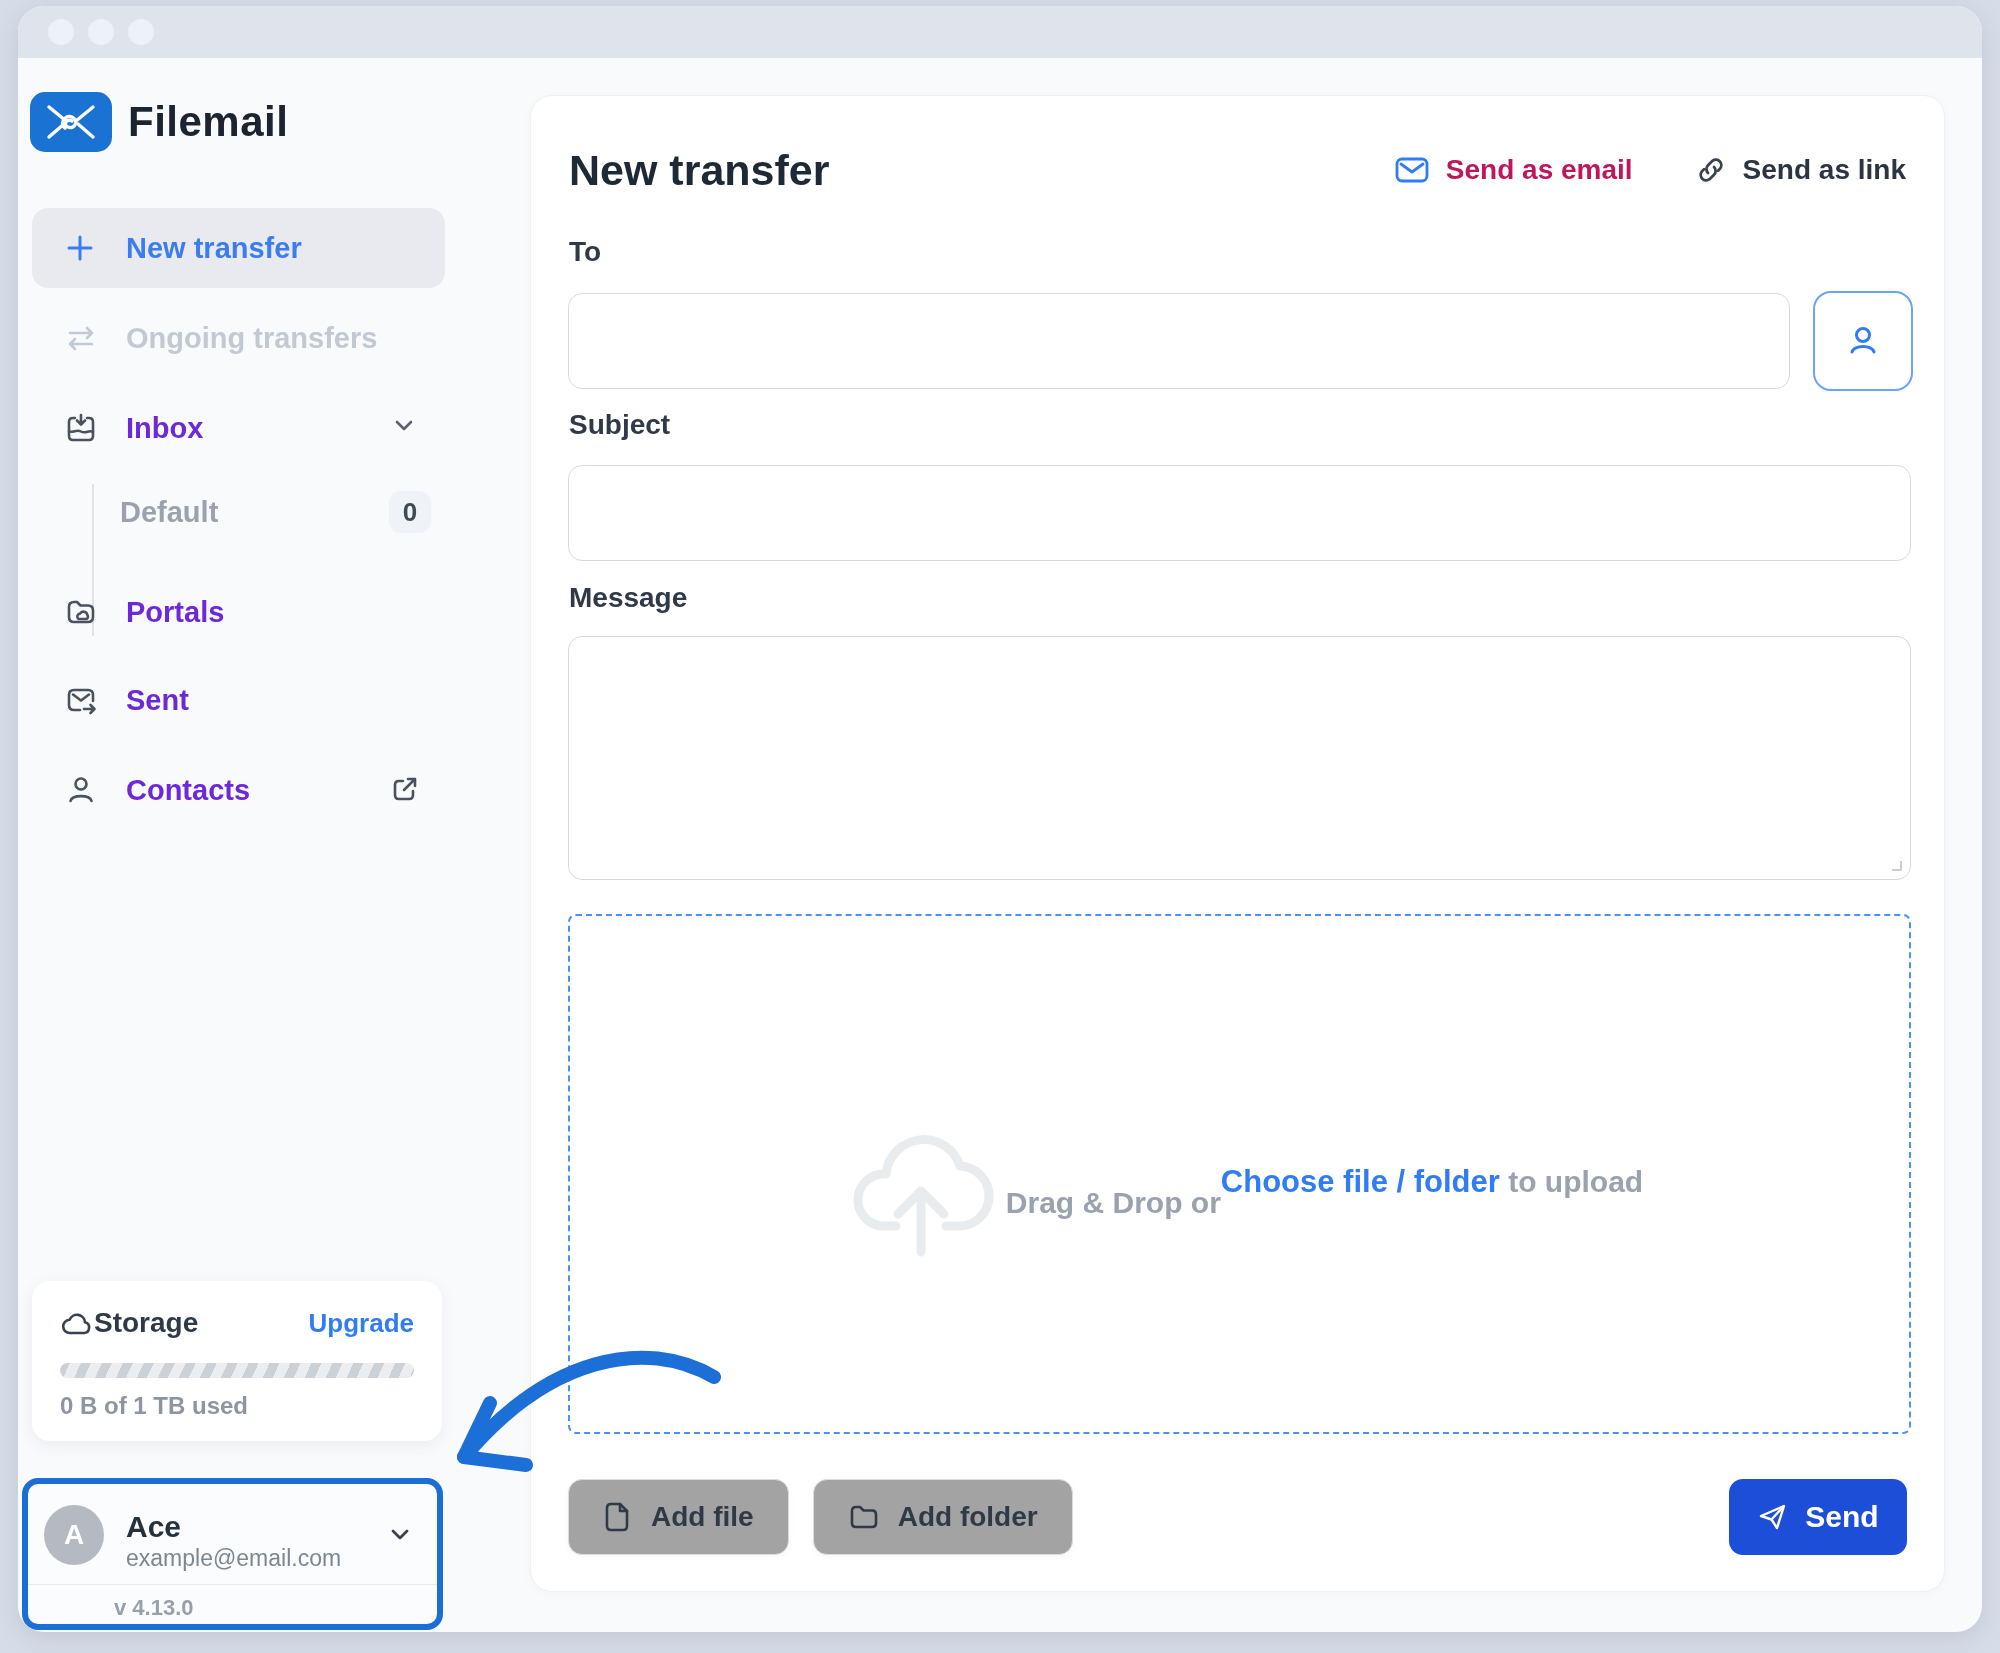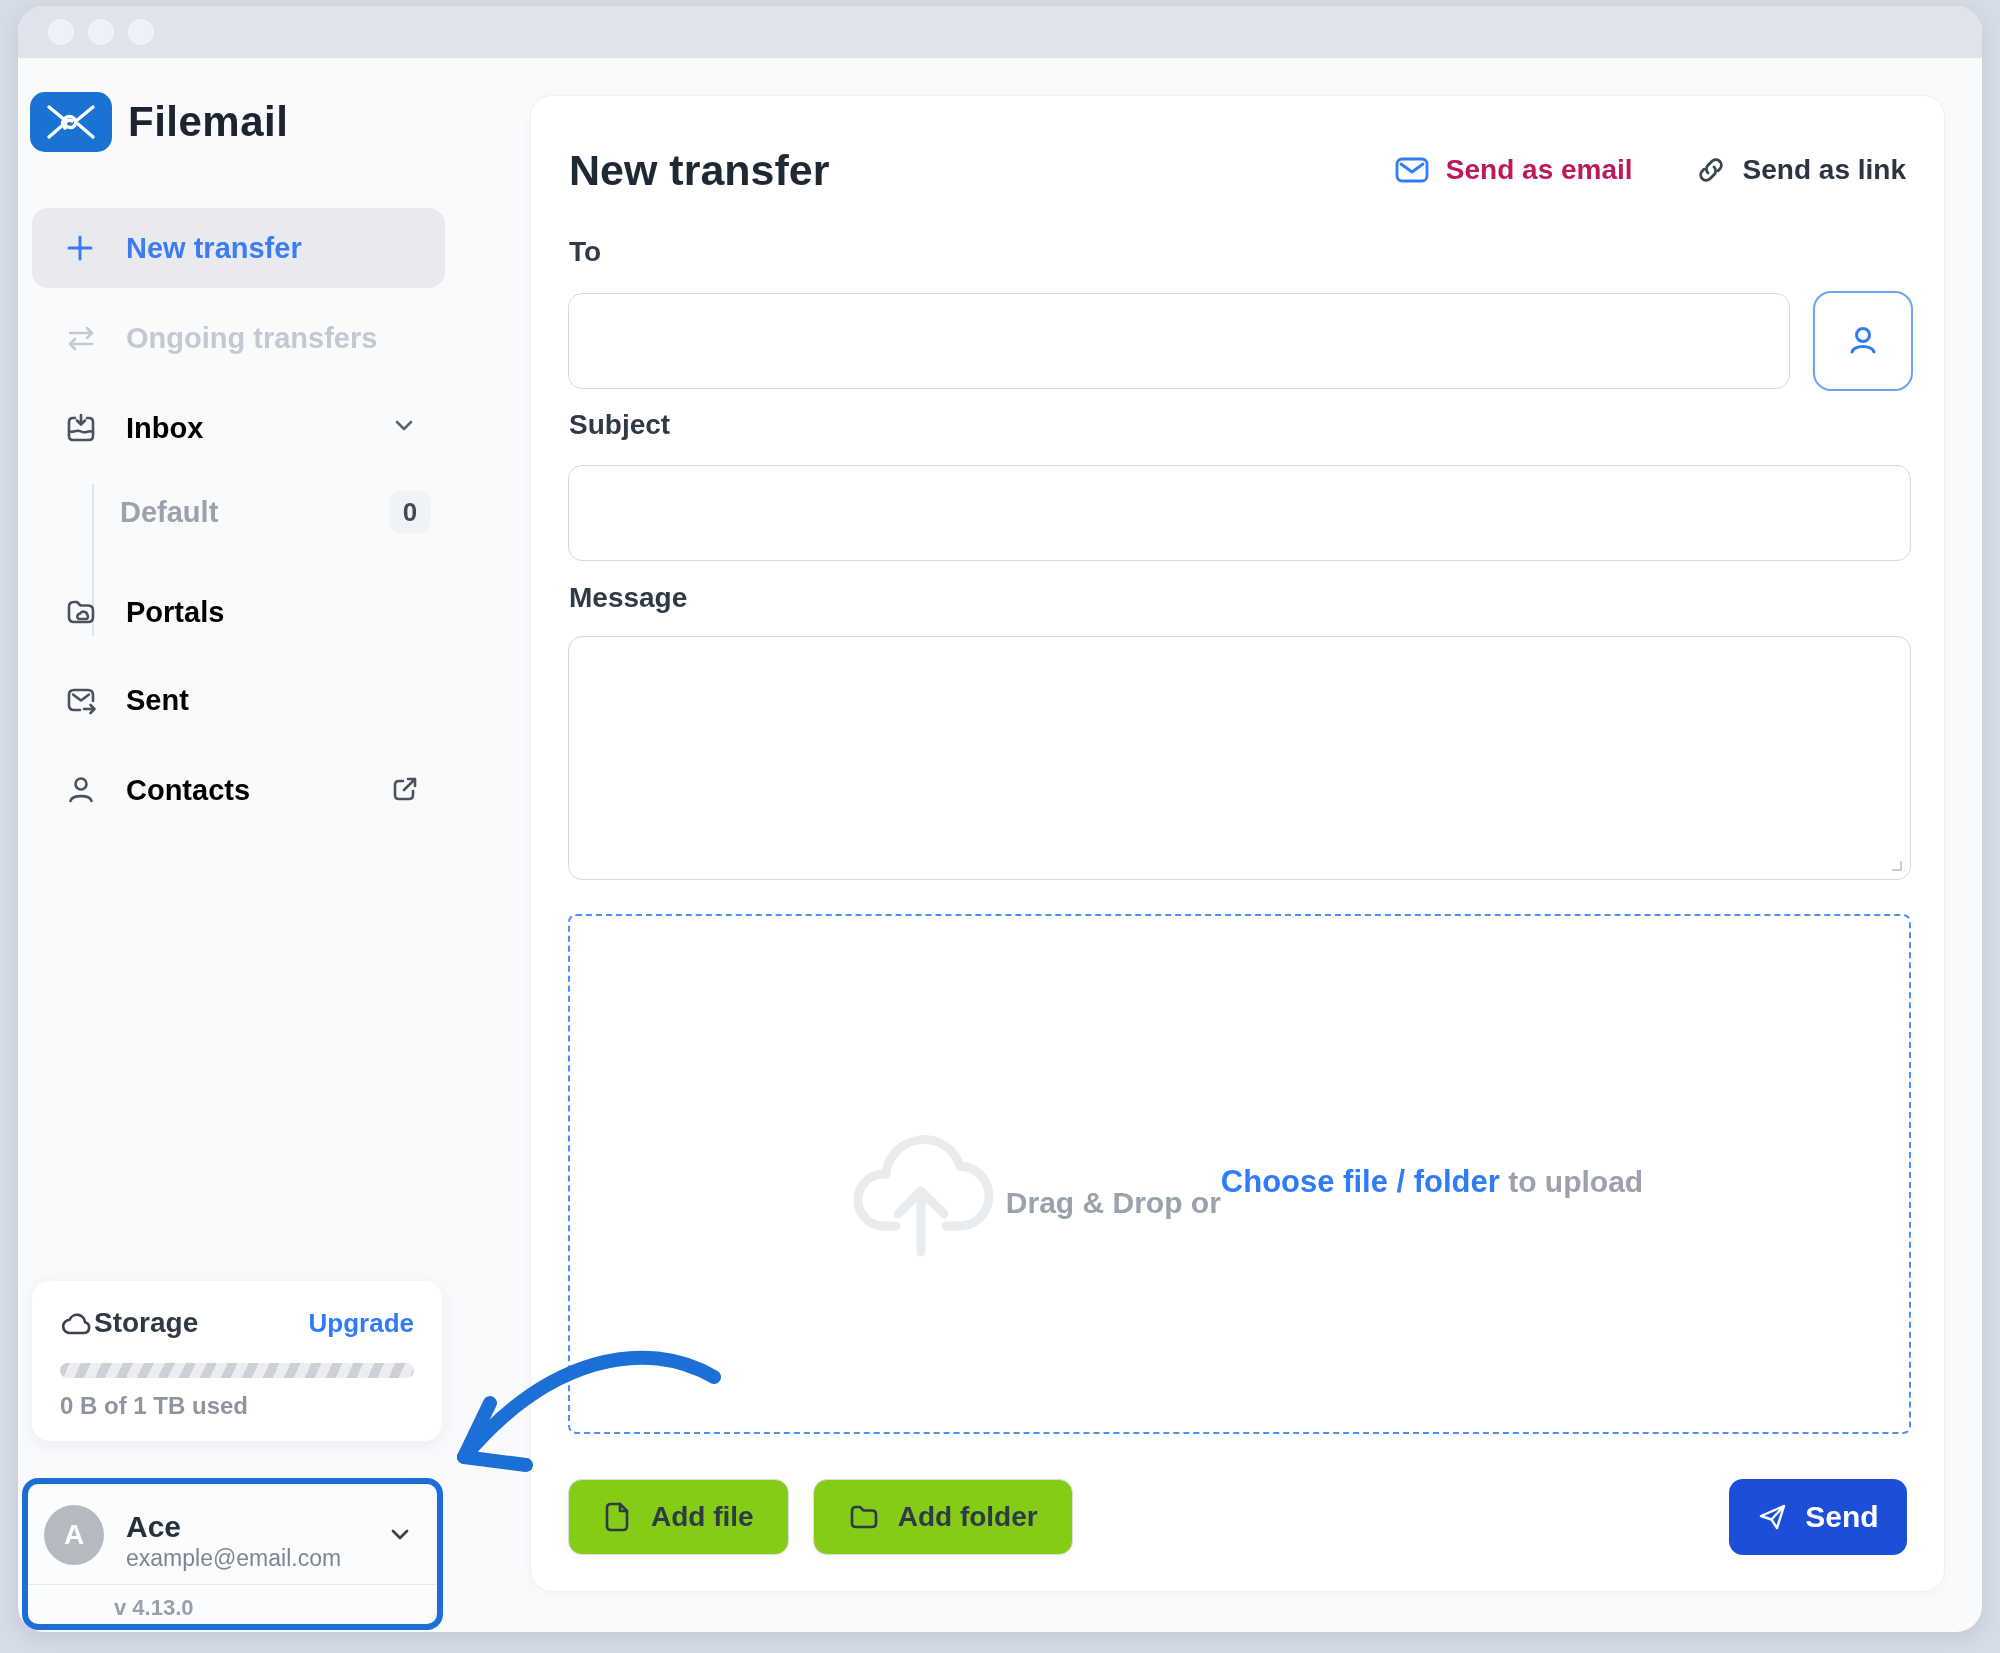--- a/index.html
+++ b/index.html
@@ -33,21 +33,21 @@
   .new-transfer-btn {
     position:absolute; left:14px; top:202px; width:413px; height:80px;
     background:#e8eaef; border:none; border-radius:16px; cursor:pointer;
     display:flex; align-items:center; gap:30px; padding-left:32px;
     color:#3b7df0; font-size:29px; font-weight:600; font-family:inherit;
   }
 
   .side-item {
     position:absolute; left:14px; width:413px; height:62px;
     display:flex; align-items:center; gap:28px; padding-left:32px; cursor:pointer;
-    font-size:29px; font-weight:600; color:#000000; border-radius:12px;
+    font-size:29px; font-weight:600; color:#6d28d9; border-radius:12px;
   }
   .side-item .icon { width:34px; height:34px; flex:0 0 auto; }
   .side-item .trail { margin-left:auto; margin-right:22px; }
   .side-item.muted { color:#c3c9d3; cursor:default; }
   .tree-line { position:absolute; left:74px; top:478px; width:2px; height:152px; background:#dfe3e9; }
   .sub-item { padding-left:88px; font-weight:600; color:#99a2ae; }
   .badge {
     margin-left:auto; margin-right:14px; min-width:42px; height:42px; border-radius:12px;
     background:#eff2f7; color:#3f4a57; font-size:26px; font-weight:700;
     display:flex; align-items:center; justify-content:center;
@@ -127,21 +127,21 @@
     border:2px dashed #4a90f7; border-radius:8px; background:#fff; cursor:pointer;
     display:flex; flex-direction:row; align-items:center; justify-content:center;
   }
   .dz-cloud { margin-top:30px; }
   .dz-line1 { margin-top:58px; font-size:30px; color:#9aa2ad; font-weight:600; }
   .dz-line2 { margin-top:16px; font-size:30px; color:#9aa2ad; font-weight:600; }
   .dz-choose { color:#2f7cf6; font-weight:700; font-size:31px; cursor:pointer; }
 
   .bottom-row { position:absolute; left:37px; right:37px; top:1383px; display:flex; align-items:center; gap:24px; }
   .ghost-btn {
-    height:76px; background:#84cc16; border:1.5px solid #d9dde3; border-radius:14px; cursor:pointer;
+    height:76px; background:#a3a3a3; border:1.5px solid #d9dde3; border-radius:14px; cursor:pointer;
     display:flex; align-items:center; gap:18px; padding:0 34px;
     font-family:inherit; font-size:28px; font-weight:600; color:#2f3a46;
     box-shadow:0 2px 6px rgba(90,100,120,.05);
   }
   .send-btn {
     margin-left:auto; width:178px; height:76px; background:#1d4ed8; border:none; border-radius:14px;
     cursor:pointer; display:flex; align-items:center; justify-content:center; gap:16px;
     font-family:inherit; font-size:30px; font-weight:700; color:#ffffff;
   }
 

